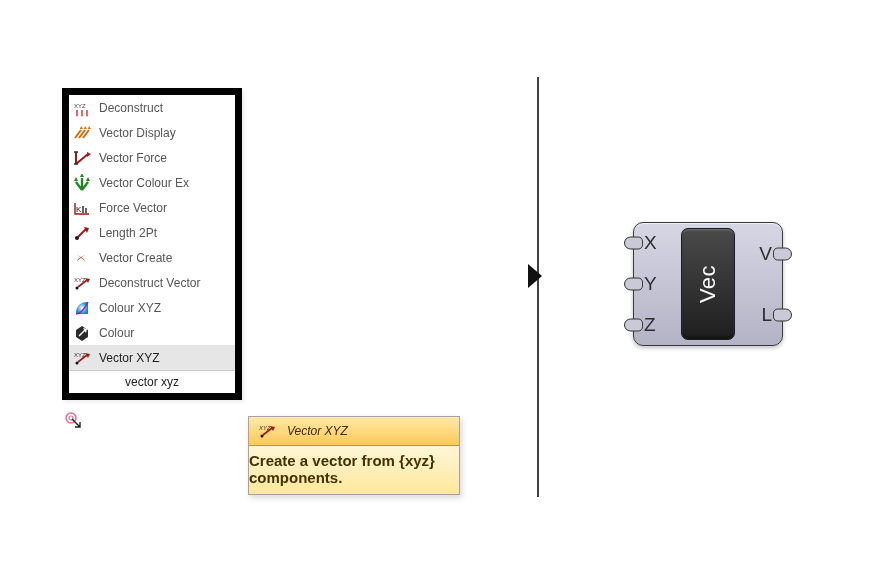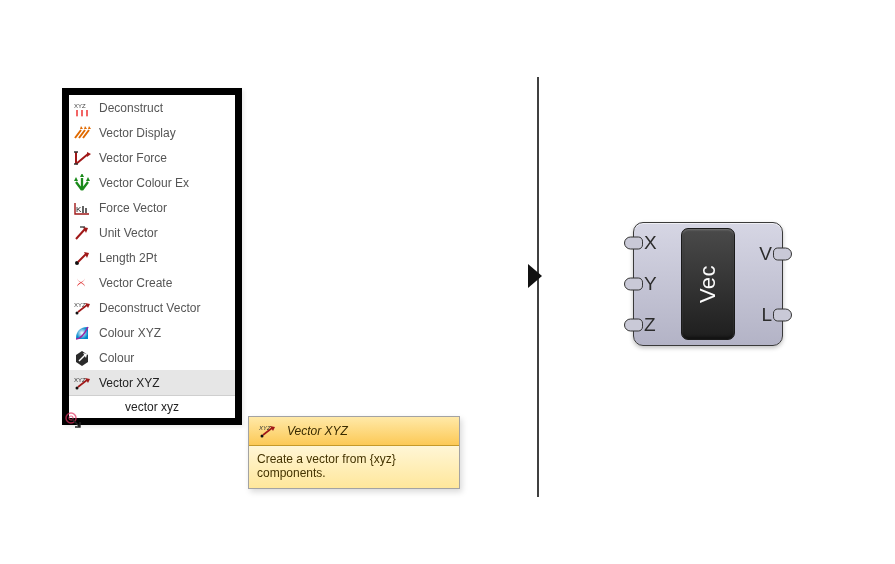--- a/index.html
+++ b/index.html
@@ -95,24 +95,25 @@
     border-bottom: 1px solid #c59a2a;
   }
   .tooltip-header .icon-box {
     width: 20px;
     height: 20px;
     display: flex;
     align-items: center;
     justify-content: center;
   }
   .tooltip-body {
-    padding: 6px 8px 8px 8px;
+    padding: 6px 8px 8px 0;
     background: linear-gradient(#fff6d6, #ffe79b);
     color: #443300;
-    font-size: 12px;
+    font-size: 15px;
+    font-weight: bold;
   }
 
   
   .separator {
     position: absolute;
     left: 537px;
     top: 77px;
     width: 0;
     height: 420px;
     border-left: 2px solid #404040;
@@ -255,30 +256,20 @@
       <span class="icon-box">
         <svg viewBox="0 0 18 18">
           <path d="M2 4 L2 15 L16 15" stroke="#a01818" stroke-width="1.4" fill="none"></path>
           <text x="3" y="13" font-size="8" fill="#111">K</text>
           <path d="M10 14 L10 7 M13 14 L13 9" stroke="#111" stroke-width="1.3"></path>
         </svg>
       </span>
       <span class="label">Force Vector</span>
     </div>
 
-    <div class="menu-item">
-      <span class="icon-box">
-        <svg viewBox="0 0 18 18">
-          <path d="M3 15 L12 5" stroke="#a01818" stroke-width="2"></path>
-          <path d="M10 3 L15 4 L13 9 Z" fill="#a01818"></path>
-          <path d="M7 3 L12 3" stroke="#333" stroke-width="1.3"></path>
-        </svg>
-      </span>
-      <span class="label">Unit Vector</span>
-    </div>
 
     <div class="menu-item">
       <span class="icon-box">
         <svg viewBox="0 0 18 18">
           <circle cx="4" cy="14" r="2" fill="#111"></circle>
           <path d="M5 13 L13 5" stroke="#a01818" stroke-width="2"></path>
           <path d="M11 3 L16 4 L14 9 Z" fill="#a01818"></path>
         </svg>
       </span>
       <span class="label">Length 2Pt</span>

